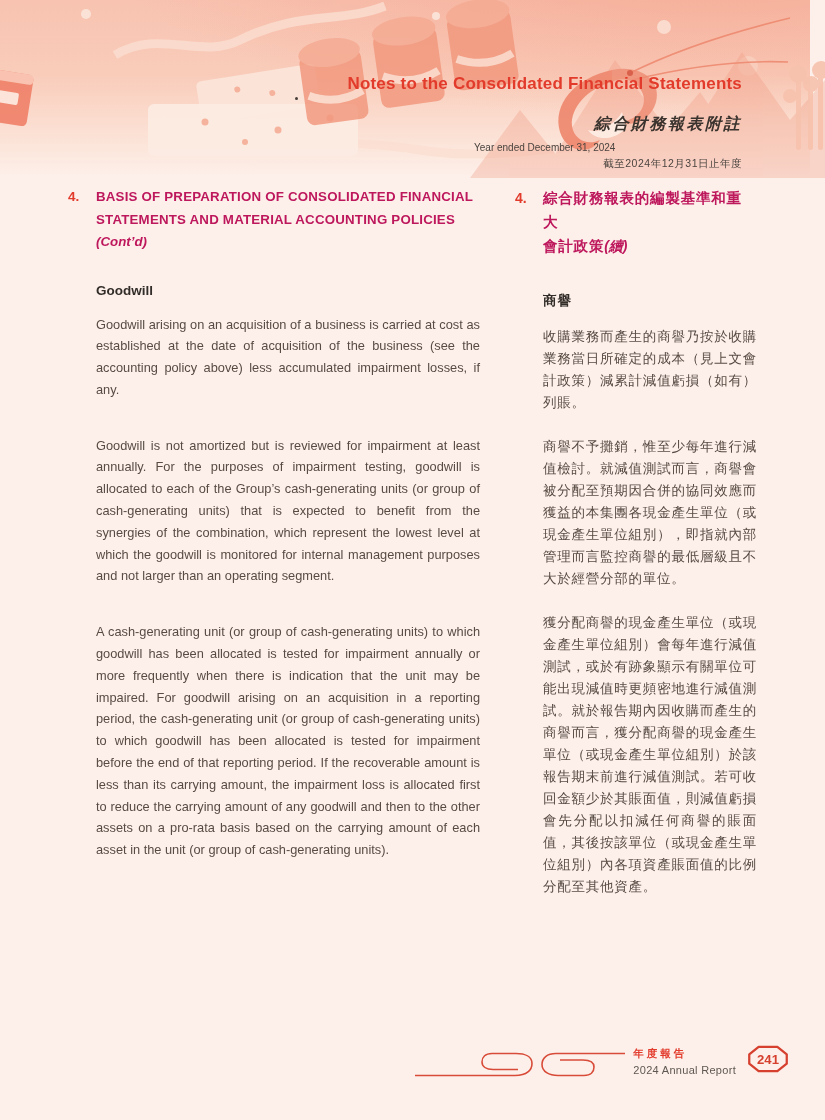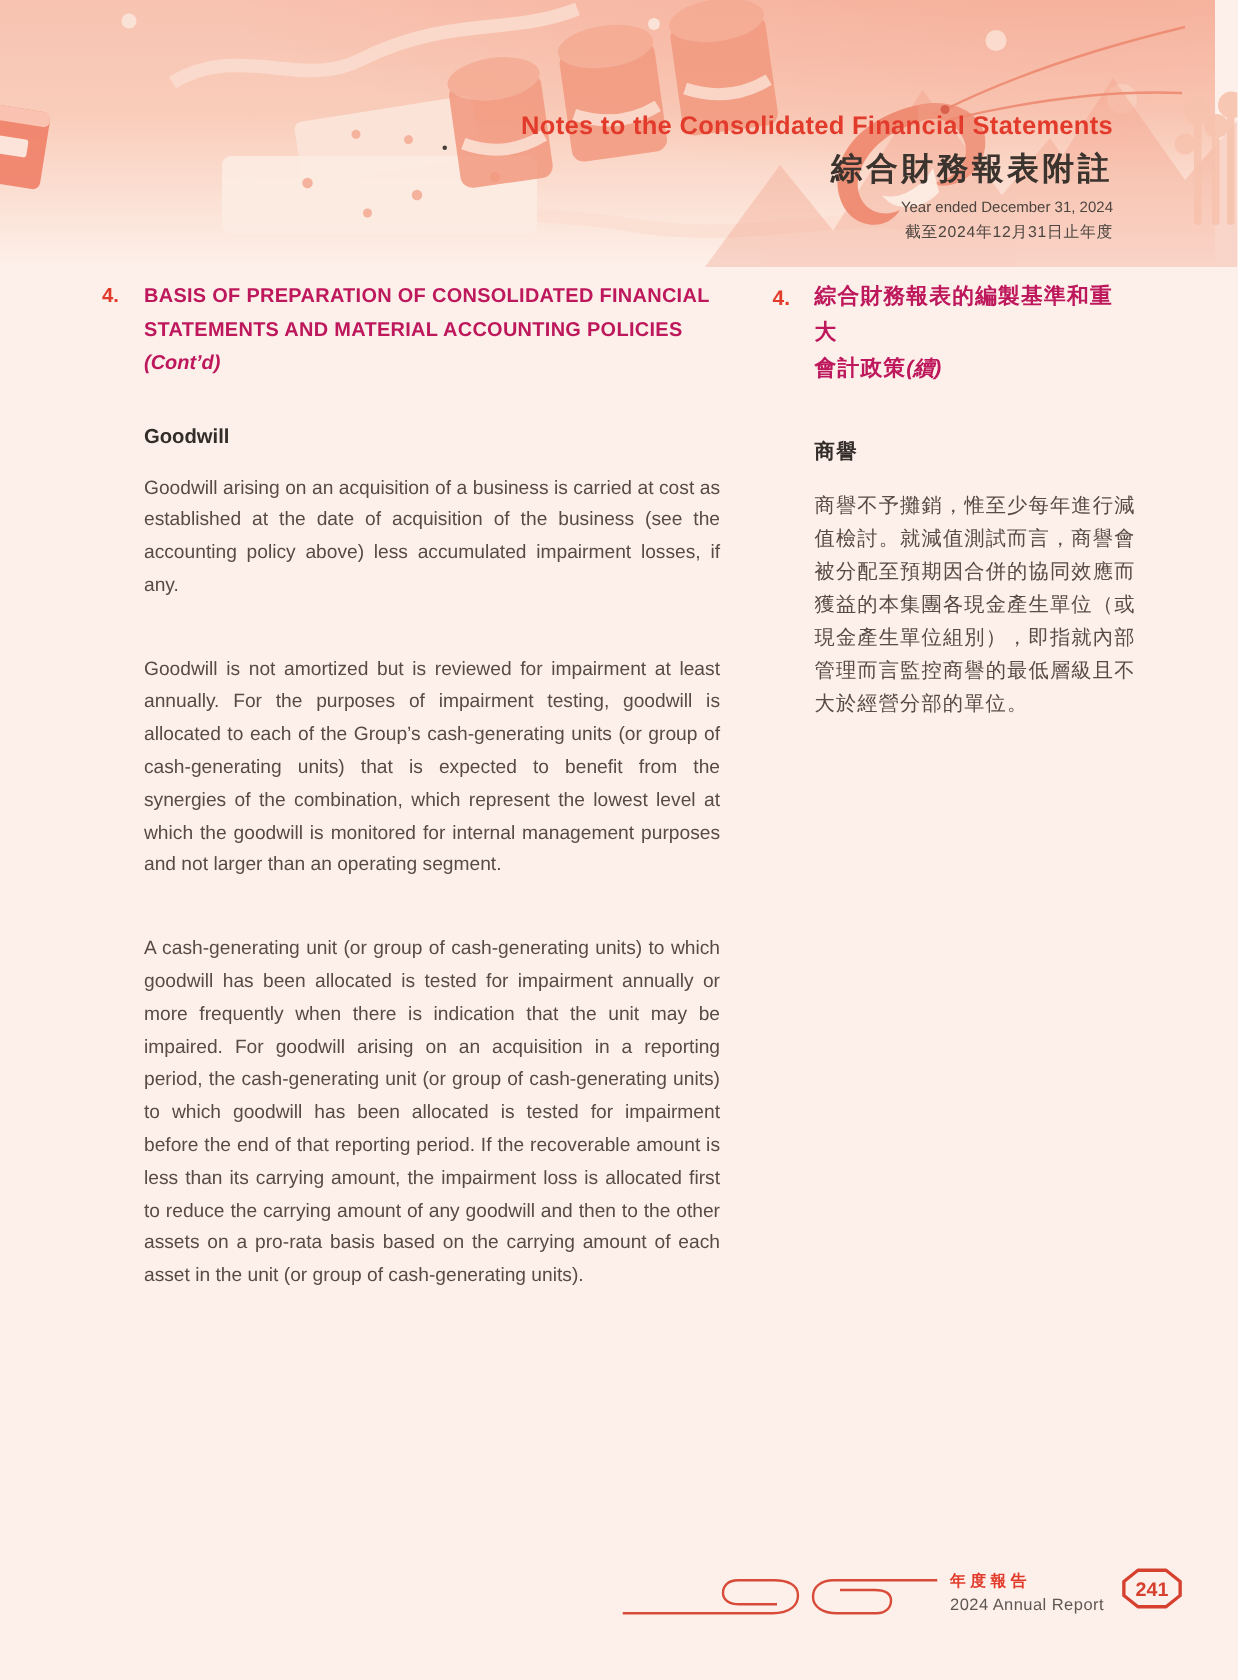--- a/index.html
+++ b/index.html
@@ -19,22 +19,22 @@
     background:
       radial-gradient(120% 150% at 88% -25%, rgba(242,148,122,.50), rgba(242,148,122,0) 62%),
       linear-gradient(180deg,#f8c3b1 0%, #f9ccba 42%, #fce5da 82%, #fdf0ea 100%);
   }
   .header-band svg{position:absolute;top:0;left:0;}
 
   .header-text{
     position:absolute;top:74px;right:68px;text-align:right;z-index:3;
   }
   .title-en{font-size:17px;font-weight:bold;color:#e23b2c;letter-spacing:.2px;}
-  .title-zh{font-size:21px;font-weight:bold;color:#3a332e;letter-spacing:2.5px;margin-top:4px;}
-  .date-en{font-size:10px;color:#4b443f;margin-top:7px;}
+  .title-zh{font-size:16px;font-weight:bold;color:#3a332e;letter-spacing:2.5px;margin-top:20px;font-style:italic;}
+  .date-en{font-size:10px;color:#4b443f;margin-top:7px;text-align:center;}
   .date-zh{font-size:10.5px;color:#4b443f;margin-top:4px;letter-spacing:.5px;}
 
   .stray-dot{position:absolute;left:295px;top:97px;width:3px;height:3px;border-radius:50%;background:#463e39;z-index:3;}
 
   
   .content{position:absolute;top:186px;left:68px;display:flex;z-index:2;}
   .col-en{width:412px;}
   .col-zh{width:242px;margin-left:35px;}
   .section-row{display:flex;}
   .sec-num{width:28px;flex:0 0 28px;font-weight:bold;color:#e23b2c;font-size:13.5px;line-height:22.5px;}
@@ -183,21 +183,23 @@
     <div class="col-zh">
       <div class="section-row">
         <div class="sec-num">4.</div>
         <div class="sec-heading">
           <span class="head-line">綜合財務報表的編製基準和重大</span><br>
           <span class="head-line">會計政策</span><span class="contd">(續)</span>
         </div>
       </div>
       <div class="sec-body">
         <div class="subhead">商譽</div>
+        <p>收購業務而產生的商譽乃按於收購業務當日所確定的成本（見上文會計政策）減累計減值虧損（如有）列賬。</p>
         <p>商譽不予攤銷，惟至少每年進行減值檢討。就減值測試而言，商譽會被分配至預期因合併的協同效應而獲益的本集團各現金產生單位（或現金產生單位組別），即指就內部管理而言監控商譽的最低層級且不大於經營分部的單位。</p>
+        <p>獲分配商譽的現金產生單位（或現金產生單位組別）會每年進行減值測試，或於有跡象顯示有關單位可能出現減值時更頻密地進行減值測試。就於報告期內因收購而產生的商譽而言，獲分配商譽的現金產生單位（或現金產生單位組別）於該報告期末前進行減值測試。若可收回金額少於其賬面值，則減值虧損會先分配以扣減任何商譽的賬面值，其後按該單位（或現金產生單位組別）內各項資產賬面值的比例分配至其他資產。</p>
       </div>
     </div>
 
   </div>
 
   <div class="footer">
     <div class="cloud-wrap">
       <svg width="210" height="40" viewBox="0 0 210 40" aria-hidden="true">
         <g fill="none" stroke="#d84b38" stroke-width="1.6">
           <path d="M0 29.5 H100 C112 29.5 117 24 117 17.5 C117 10.5 110 7.5 101 7.5 H77 C70 7.5 67 11.5 67 16 C67 20.5 71 23.5 78 23.5 H103"></path>

